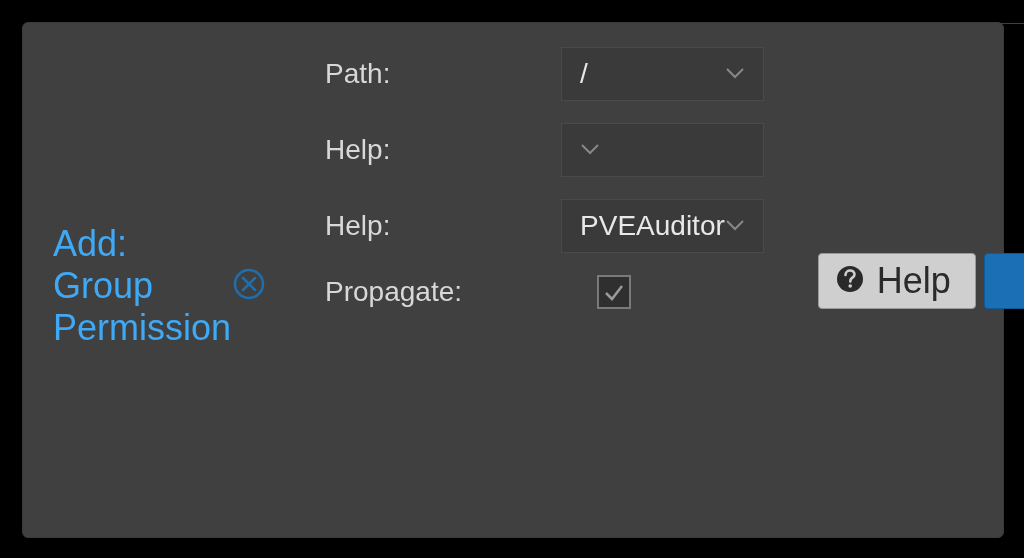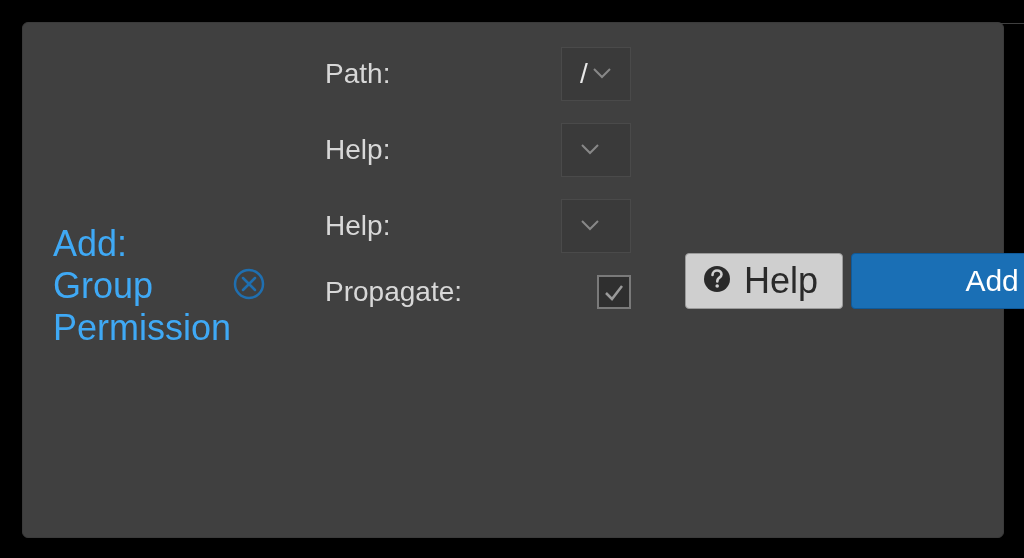--- a/index.html
+++ b/index.html
@@ -168,20 +168,21 @@
           <svg width="20" height="12" viewBox="0 0 20 12">
               <polyline points="2,2 10,10 18,2" fill="none" stroke="#888" stroke-width="2"></polyline>
             </svg>
         </span>
       </div>
     </div>
 
     <div class="form-row">
       <div class="form-label">Help:</div>
       <div class="select-field">
+        <span class="select-value">PVEAuditor</span>
         <span class="chevron">
           <svg width="20" height="12" viewBox="0 0 20 12">
               <polyline points="2,2 10,10 18,2" fill="none" stroke="#888" stroke-width="2"></polyline>
             </svg>
         </span>
       </div>
     </div>
 
     <div class="form-row">
       <div class="form-label">Propagate:</div>

